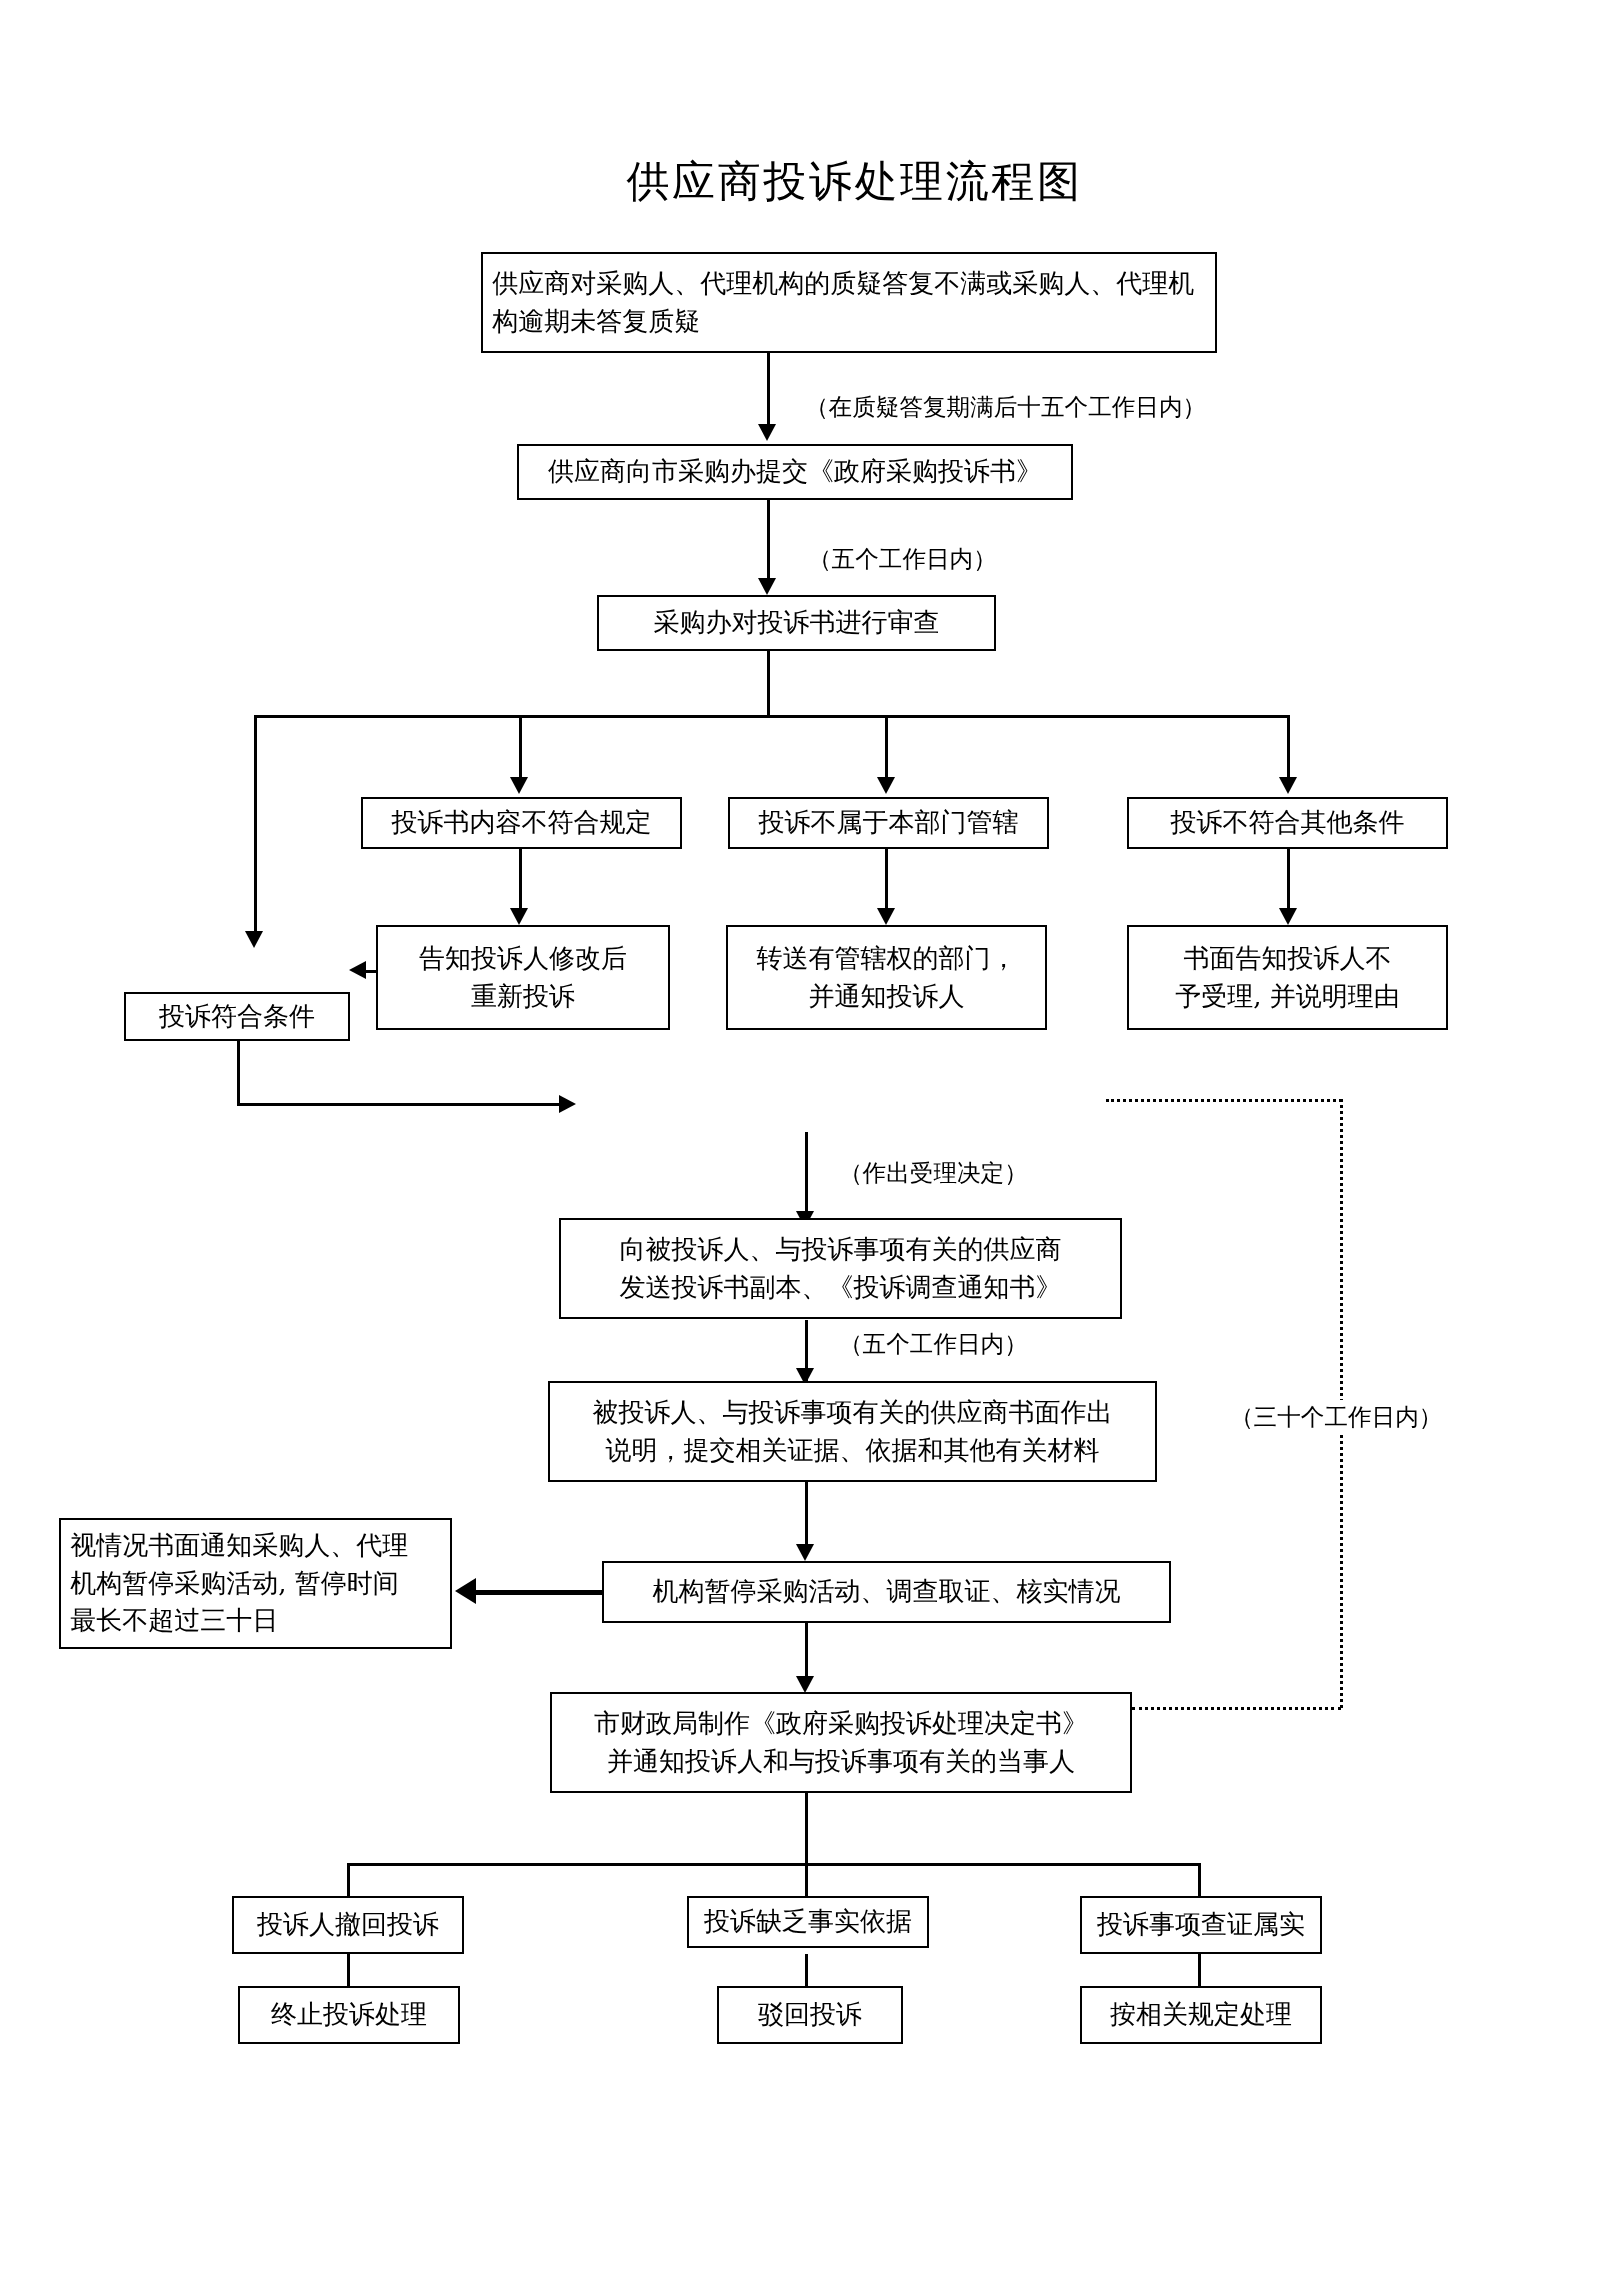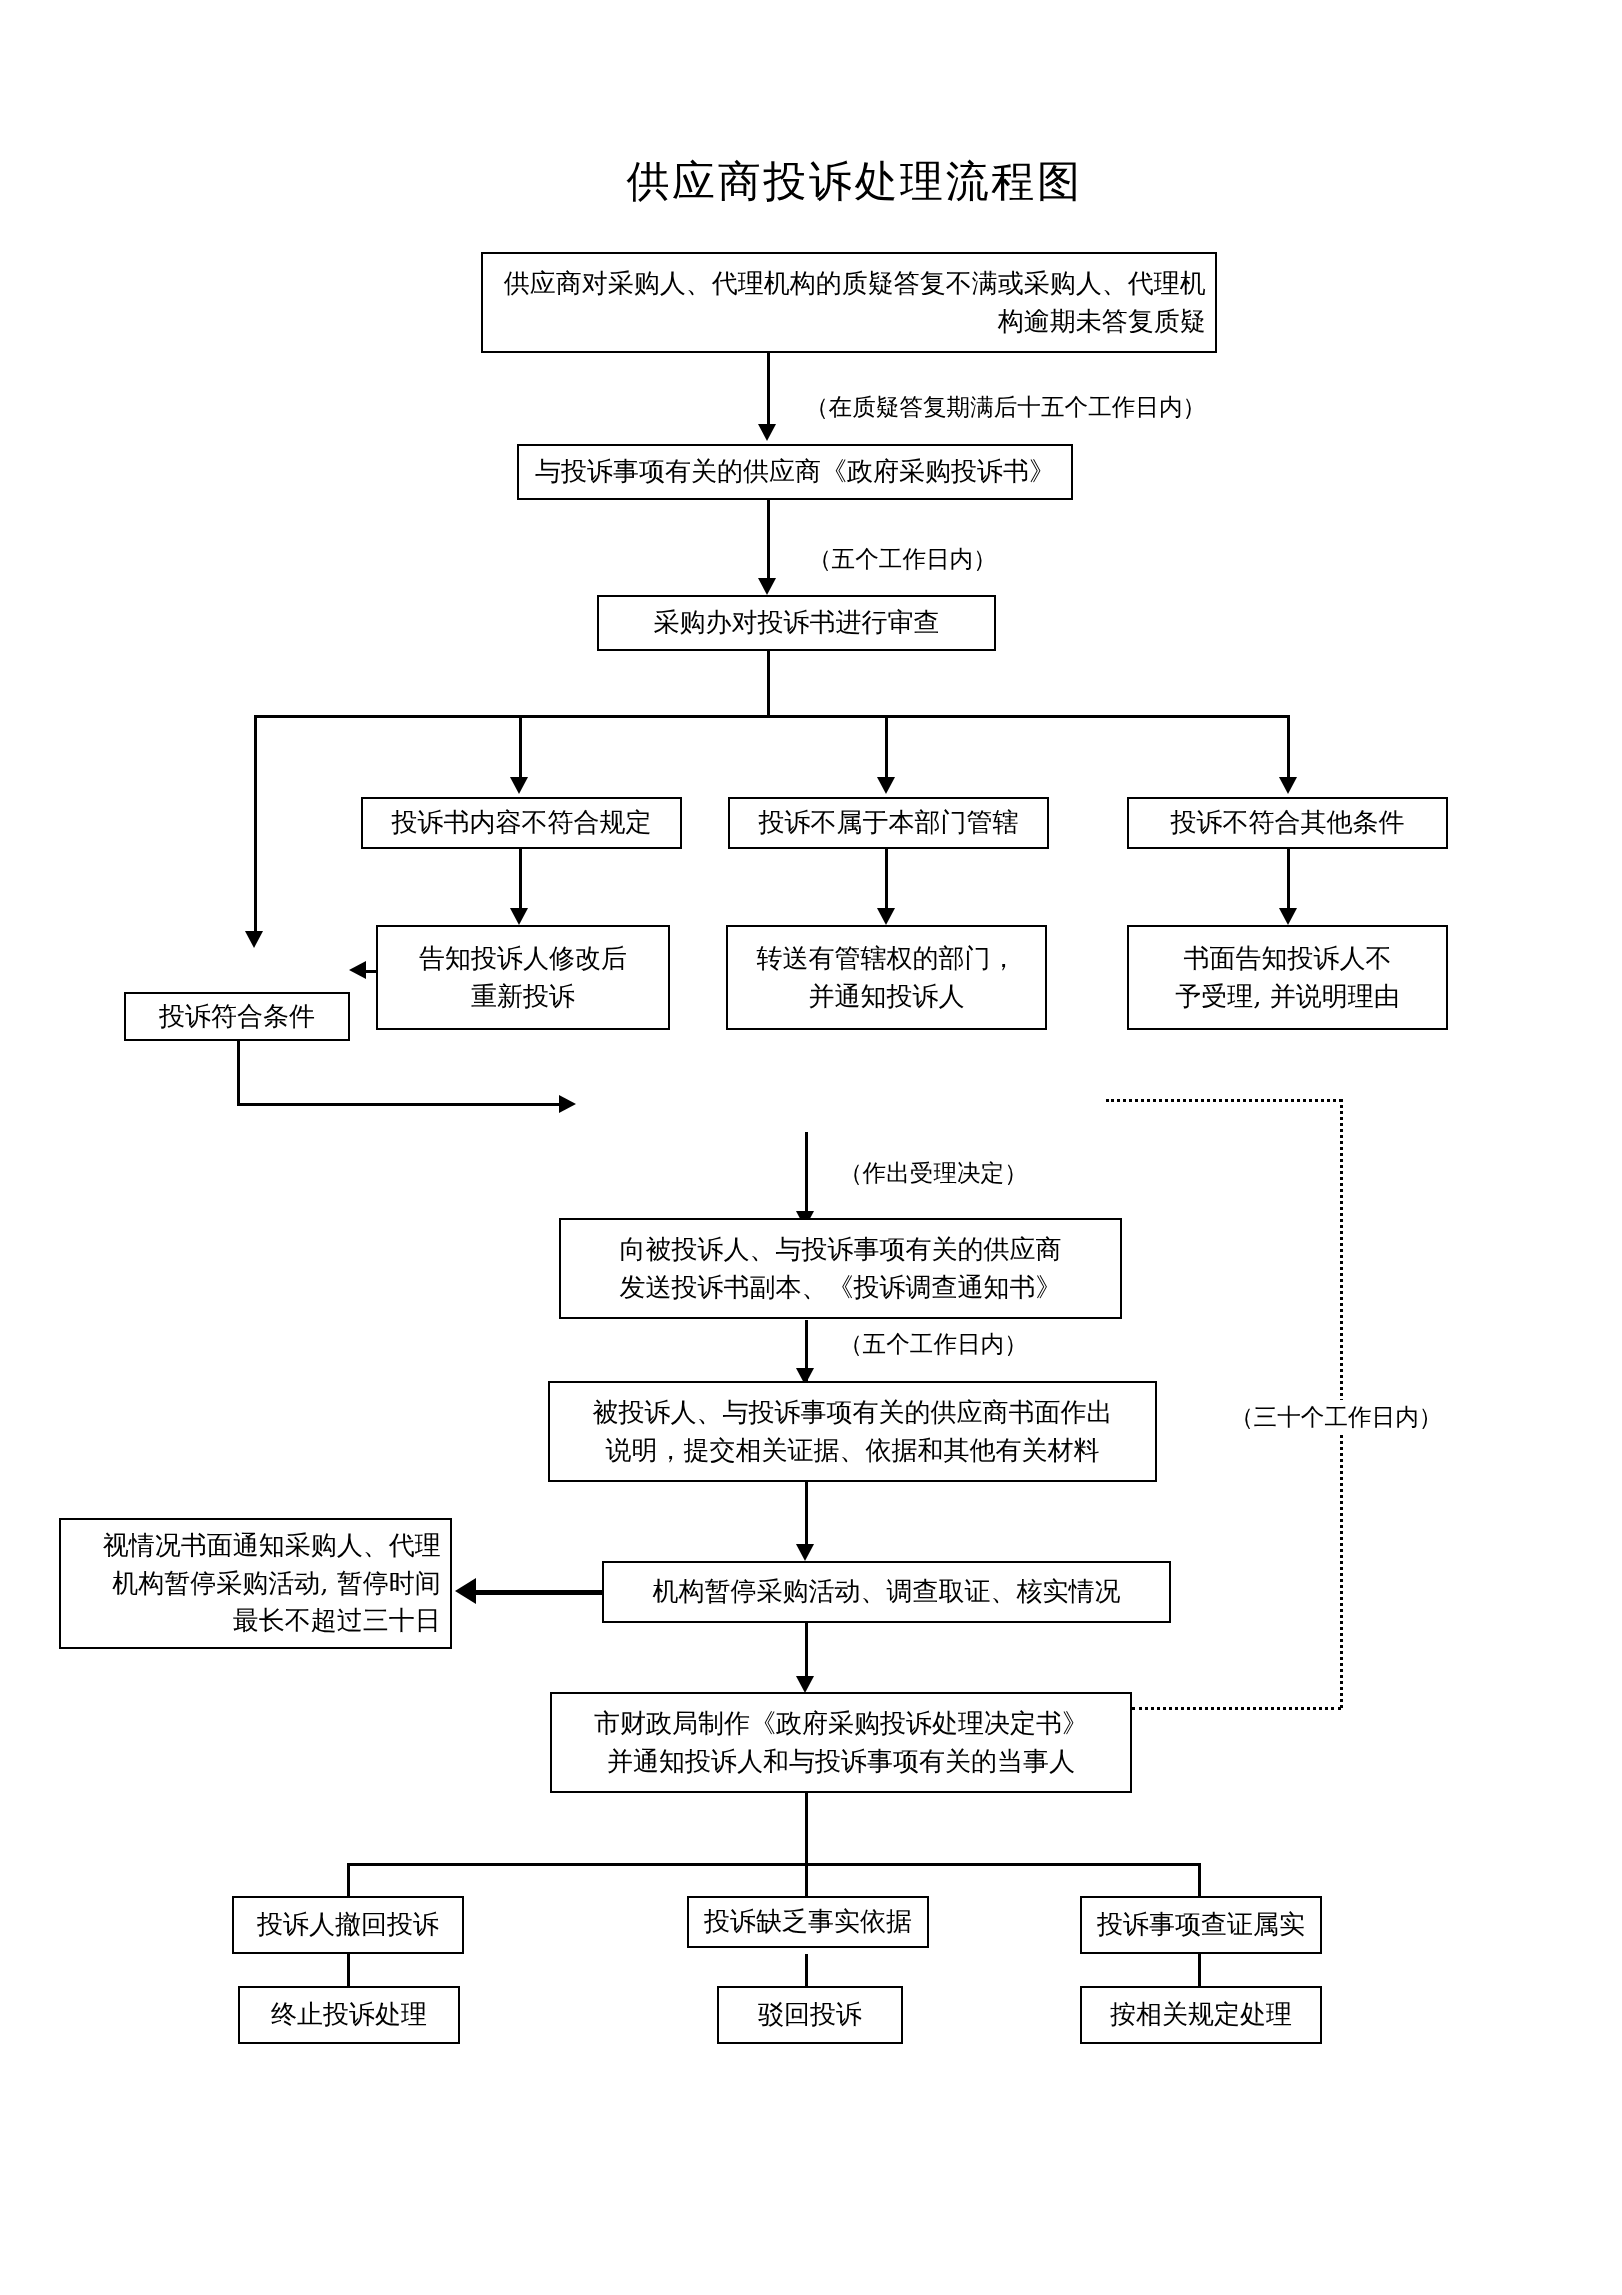--- a/index.html
+++ b/index.html
@@ -40,21 +40,21 @@
     align-items: center;
     justify-content: center;
     text-align: center;
     font-size: 26px;
     line-height: 1.45;
     padding: 3.9px 9.2px;
     font-family: "DejaVu Serif", "Liberation Serif", serif;
     z-index: 5;
   }
   .node .txt { display: block; width: 100%; white-space: pre-line; }
-  .node.left-align .txt { text-align: right; }
+  .node.left-align .txt { text-align: left; }
 
   .label {
     position: absolute;
     font-size: 23.6px;
     white-space: nowrap;
     font-family: "DejaVu Serif", "Liberation Serif", serif;
     z-index: 6;
   }
 
   
@@ -110,21 +110,21 @@
 
   <div class="node left-align" style="left:481px; top:252px; width:736px; height:101px;">
     <span class="txt">供应商对采购人、代理机构的质疑答复不满或采购人、代理机构逾期未答复质疑</span>
   </div>
 
   <div class="ln v" style="left:767px; top:353px; height:75px;"></div>
   <div class="arrow down" style="left:758px; top:424px;"></div>
   <div class="label" style="left:805px; top:391px;">（在质疑答复期满后十五个工作日内）</div>
 
   <div class="node" style="left:517px; top:444px; width:556px; height:56px;">
-    <span class="txt">与投诉事项有关的供应商《政府采购投诉书》</span>
+    <span class="txt">供应商向市采购办提交《政府采购投诉书》</span>
   </div>
 
   <div class="ln v" style="left:767px; top:499px; height:82px;"></div>
   <div class="arrow down" style="left:758px; top:578px;"></div>
   <div class="label" style="left:808px; top:543px;">（五个工作日内）</div>
 
   <div class="node" style="left:597px; top:595px; width:399px; height:56px;">
     <span class="txt">采购办对投诉书进行审查</span>
   </div>
 

